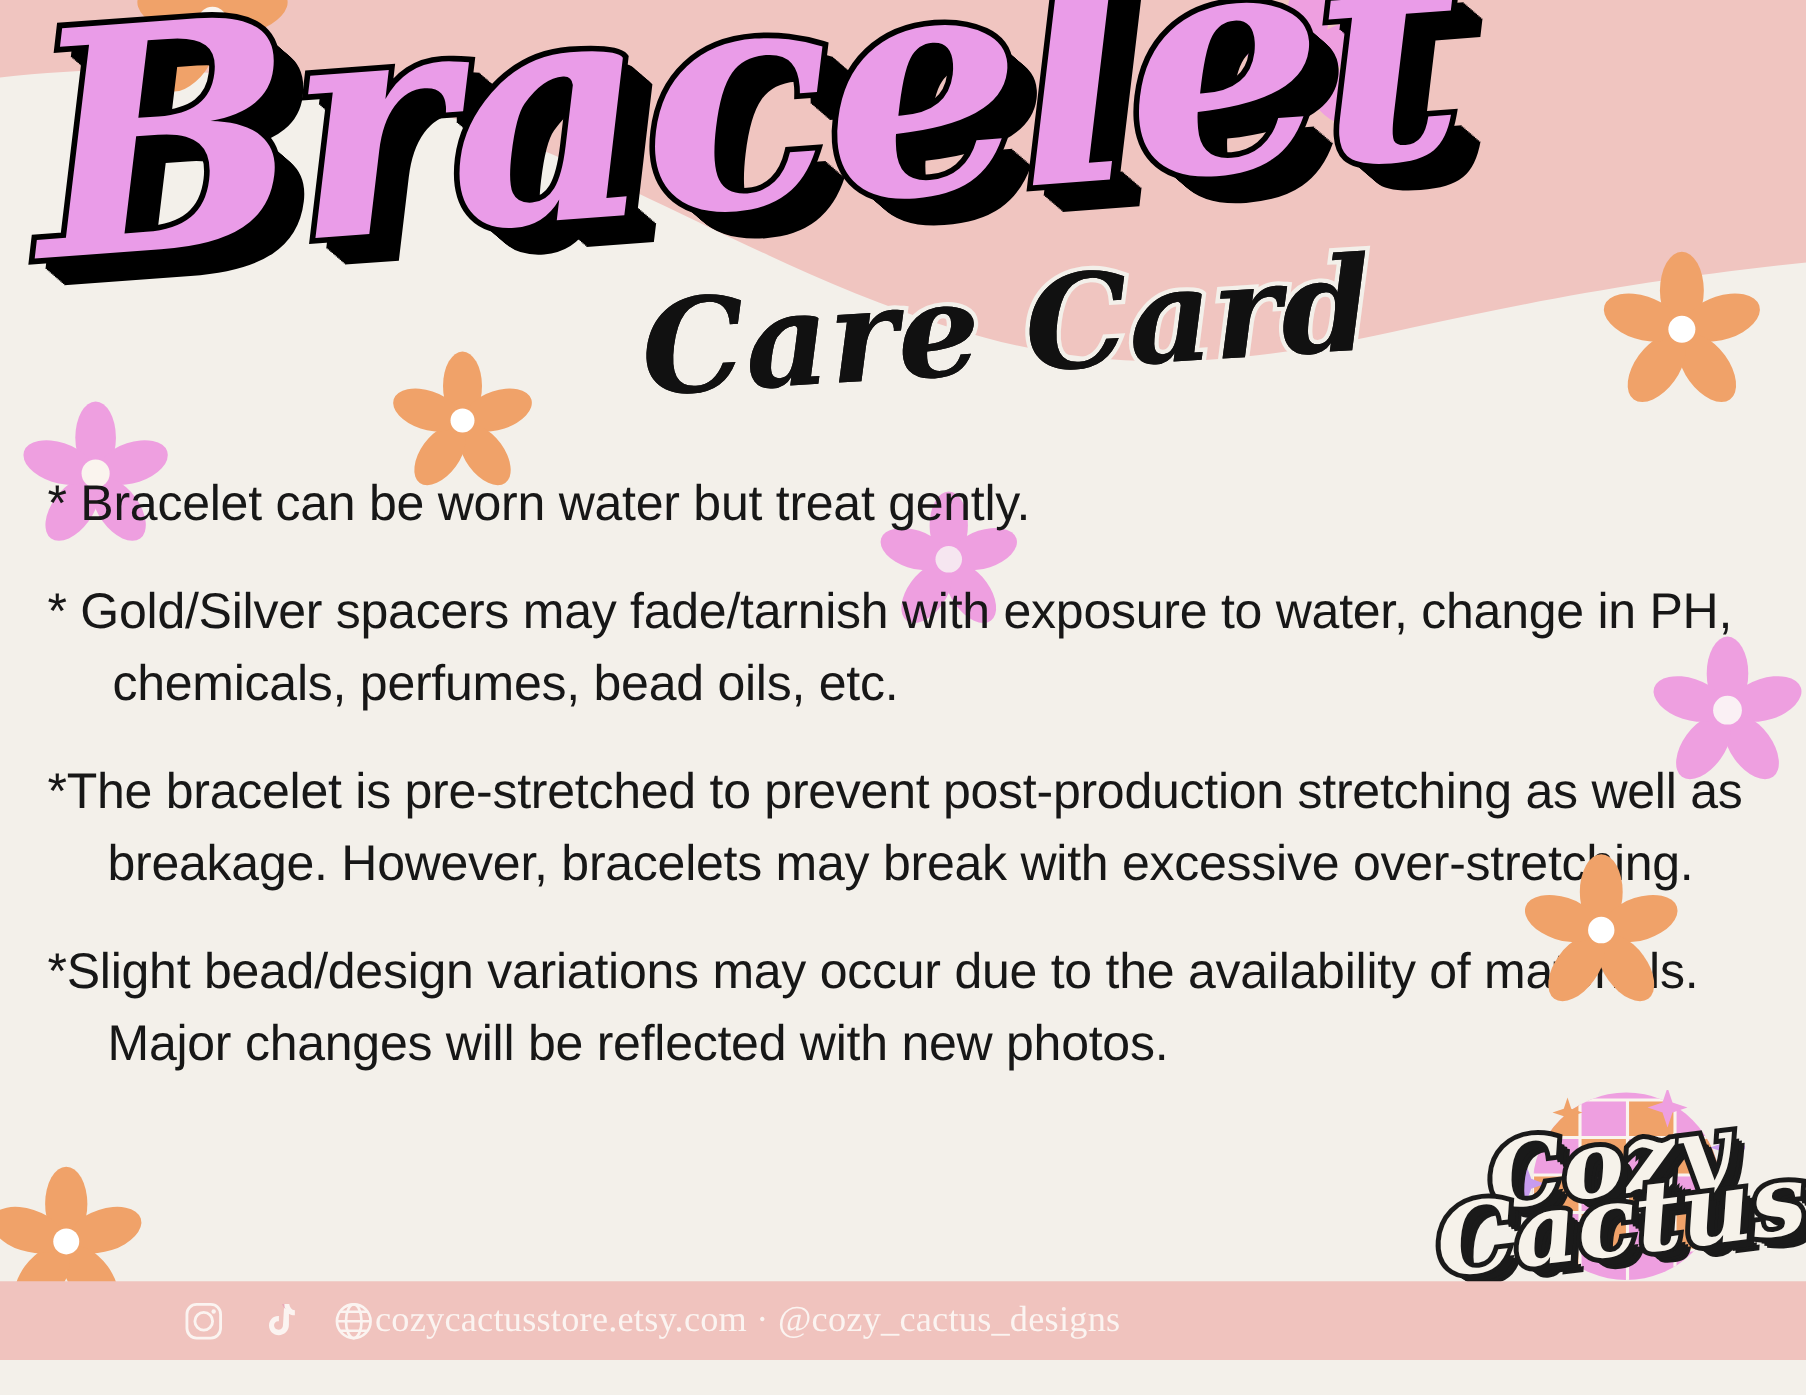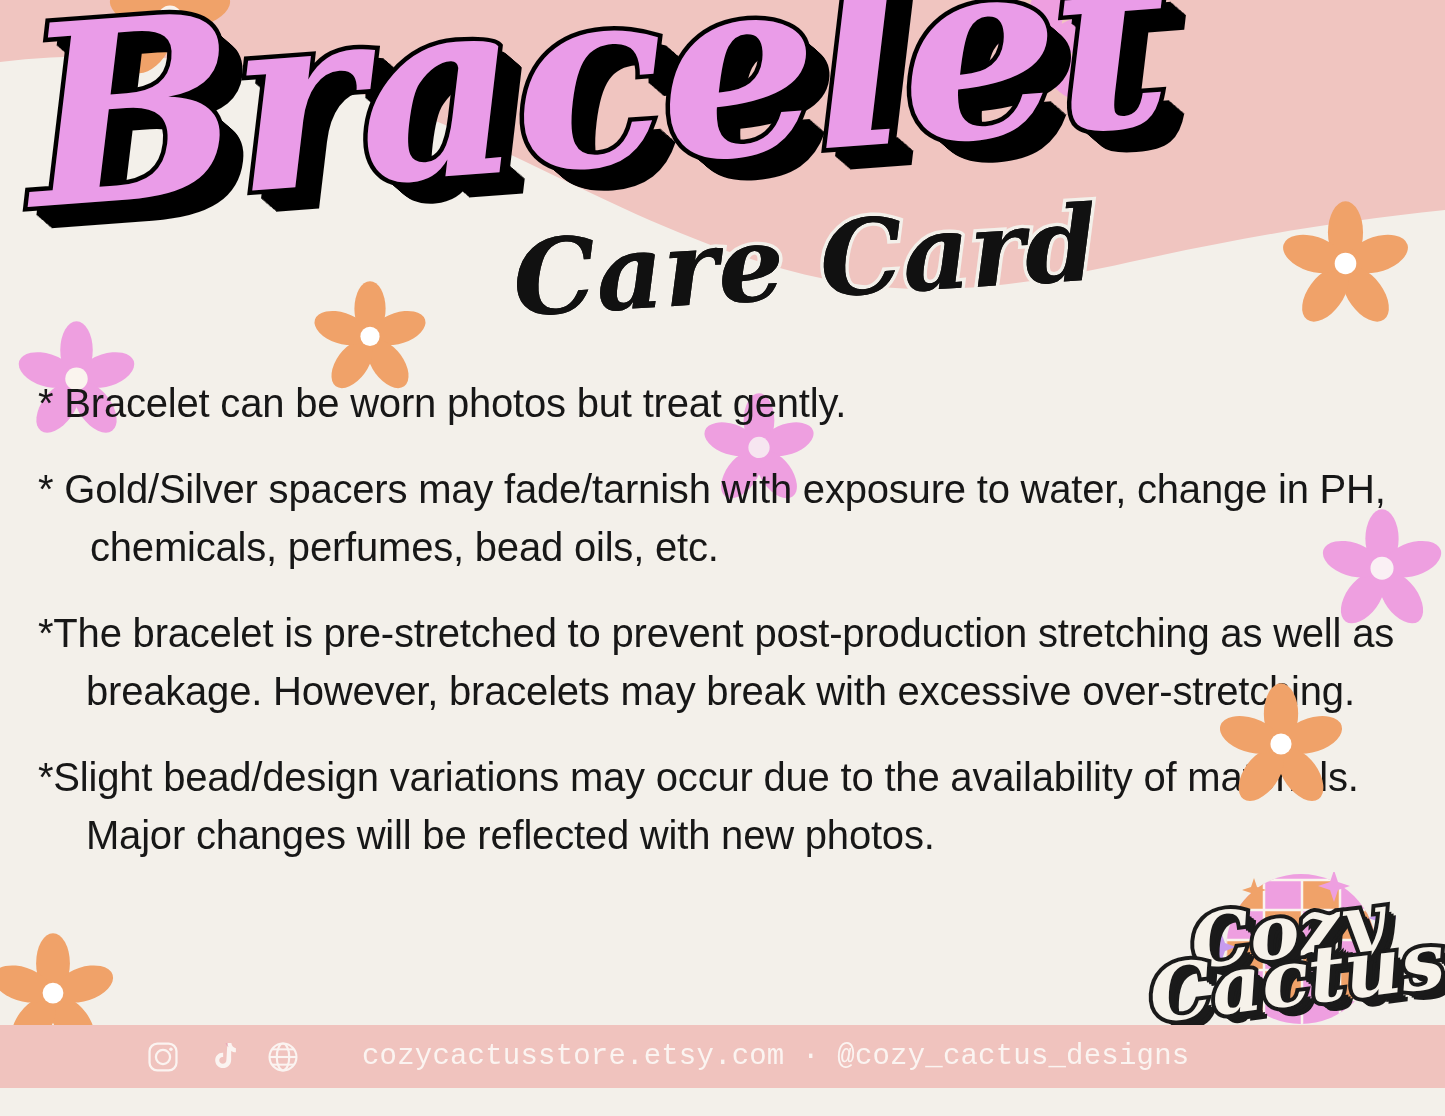--- a/index.html
+++ b/index.html
@@ -131,23 +131,22 @@
     align-items: center;
   }
   .footer-icons {
     display: flex;
     align-items: center;
     gap: 26px;
     margin-left: 146px;
   }
   .footer-icon { width: 34px; height: 34px; display: block; }
   .footer-text {
-    margin-left: 62px;
     color: #FBF4F1;
-    font-family: Liberation Mono, monospace;
+    font-family: Liberation Serif, serif;
     font-size: 29px;
     letter-spacing: 0.2px;
     white-space: nowrap;
   }
 
   
   .logo {
     position: absolute;
     left: 1148px;
     top: 872px;
@@ -273,21 +272,21 @@
       <ellipse cx="74" cy="40" rx="13" ry="23" transform="rotate(72 74 40)"></ellipse>
       <ellipse cx="65" cy="70" rx="13" ry="23" transform="rotate(144 65 70)"></ellipse>
       <ellipse cx="35" cy="70" rx="13" ry="23" transform="rotate(216 35 70)"></ellipse>
       <ellipse cx="26" cy="40" rx="13" ry="23" transform="rotate(288 26 40)"></ellipse>
     </g>
     <circle cx="50" cy="47" r="9" fill="#FAF0F4"></circle>
   </svg>
 
   <div class="body-copy">
     <p class="care-line">
-      <span class="hang">* Bracelet can be worn photos but treat gently.</span>
+      <span class="hang">* Bracelet can be worn water but treat gently.</span>
     </p>
     <p class="care-line">
       <span class="hang">* Gold/Silver spacers may fade/tarnish with exposure to water, change in PH, chemicals, perfumes, bead oils, etc.</span>
     </p>
     <p class="care-line tight">
       <span class="hang">*The bracelet is pre-stretched to prevent post-production stretching as well as breakage. However, bracelets may break with excessive over-stretching.</span>
     </p>
     <p class="care-line tight">
       <span class="hang">*Slight bead/design variations may occur due to the availability of materials. Major changes will be reflected with new photos.</span>
     </p>

